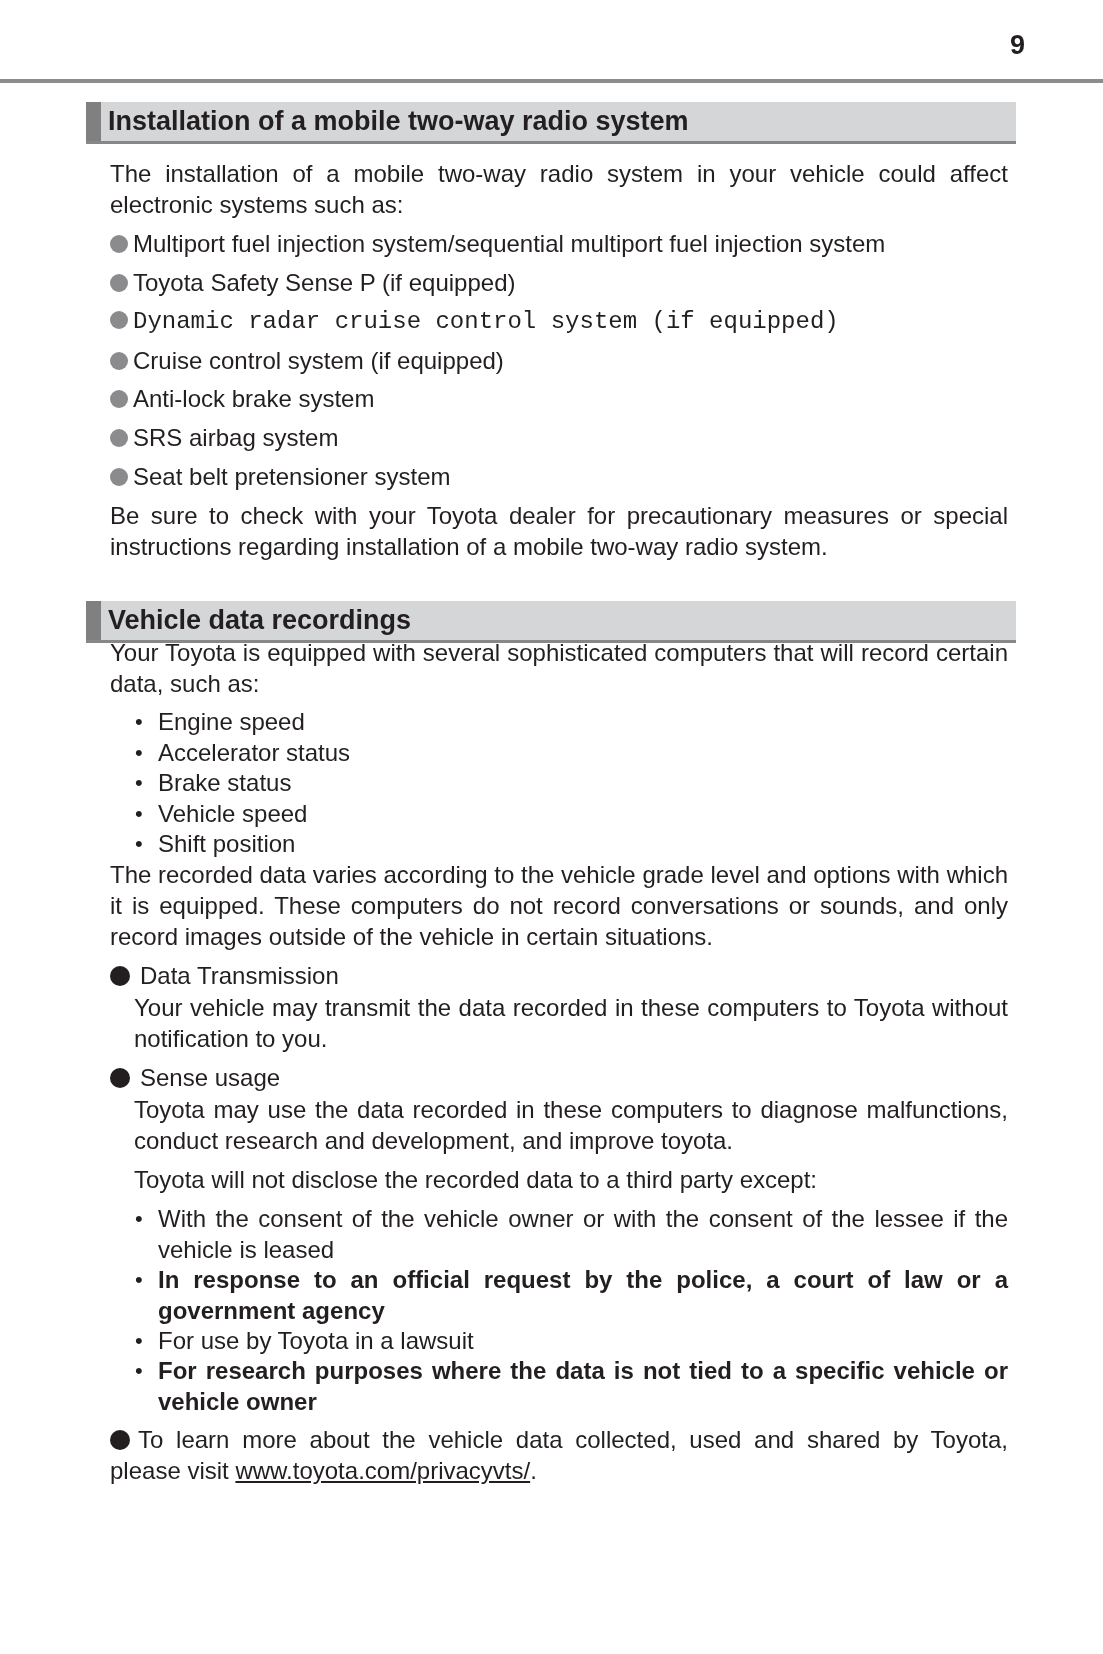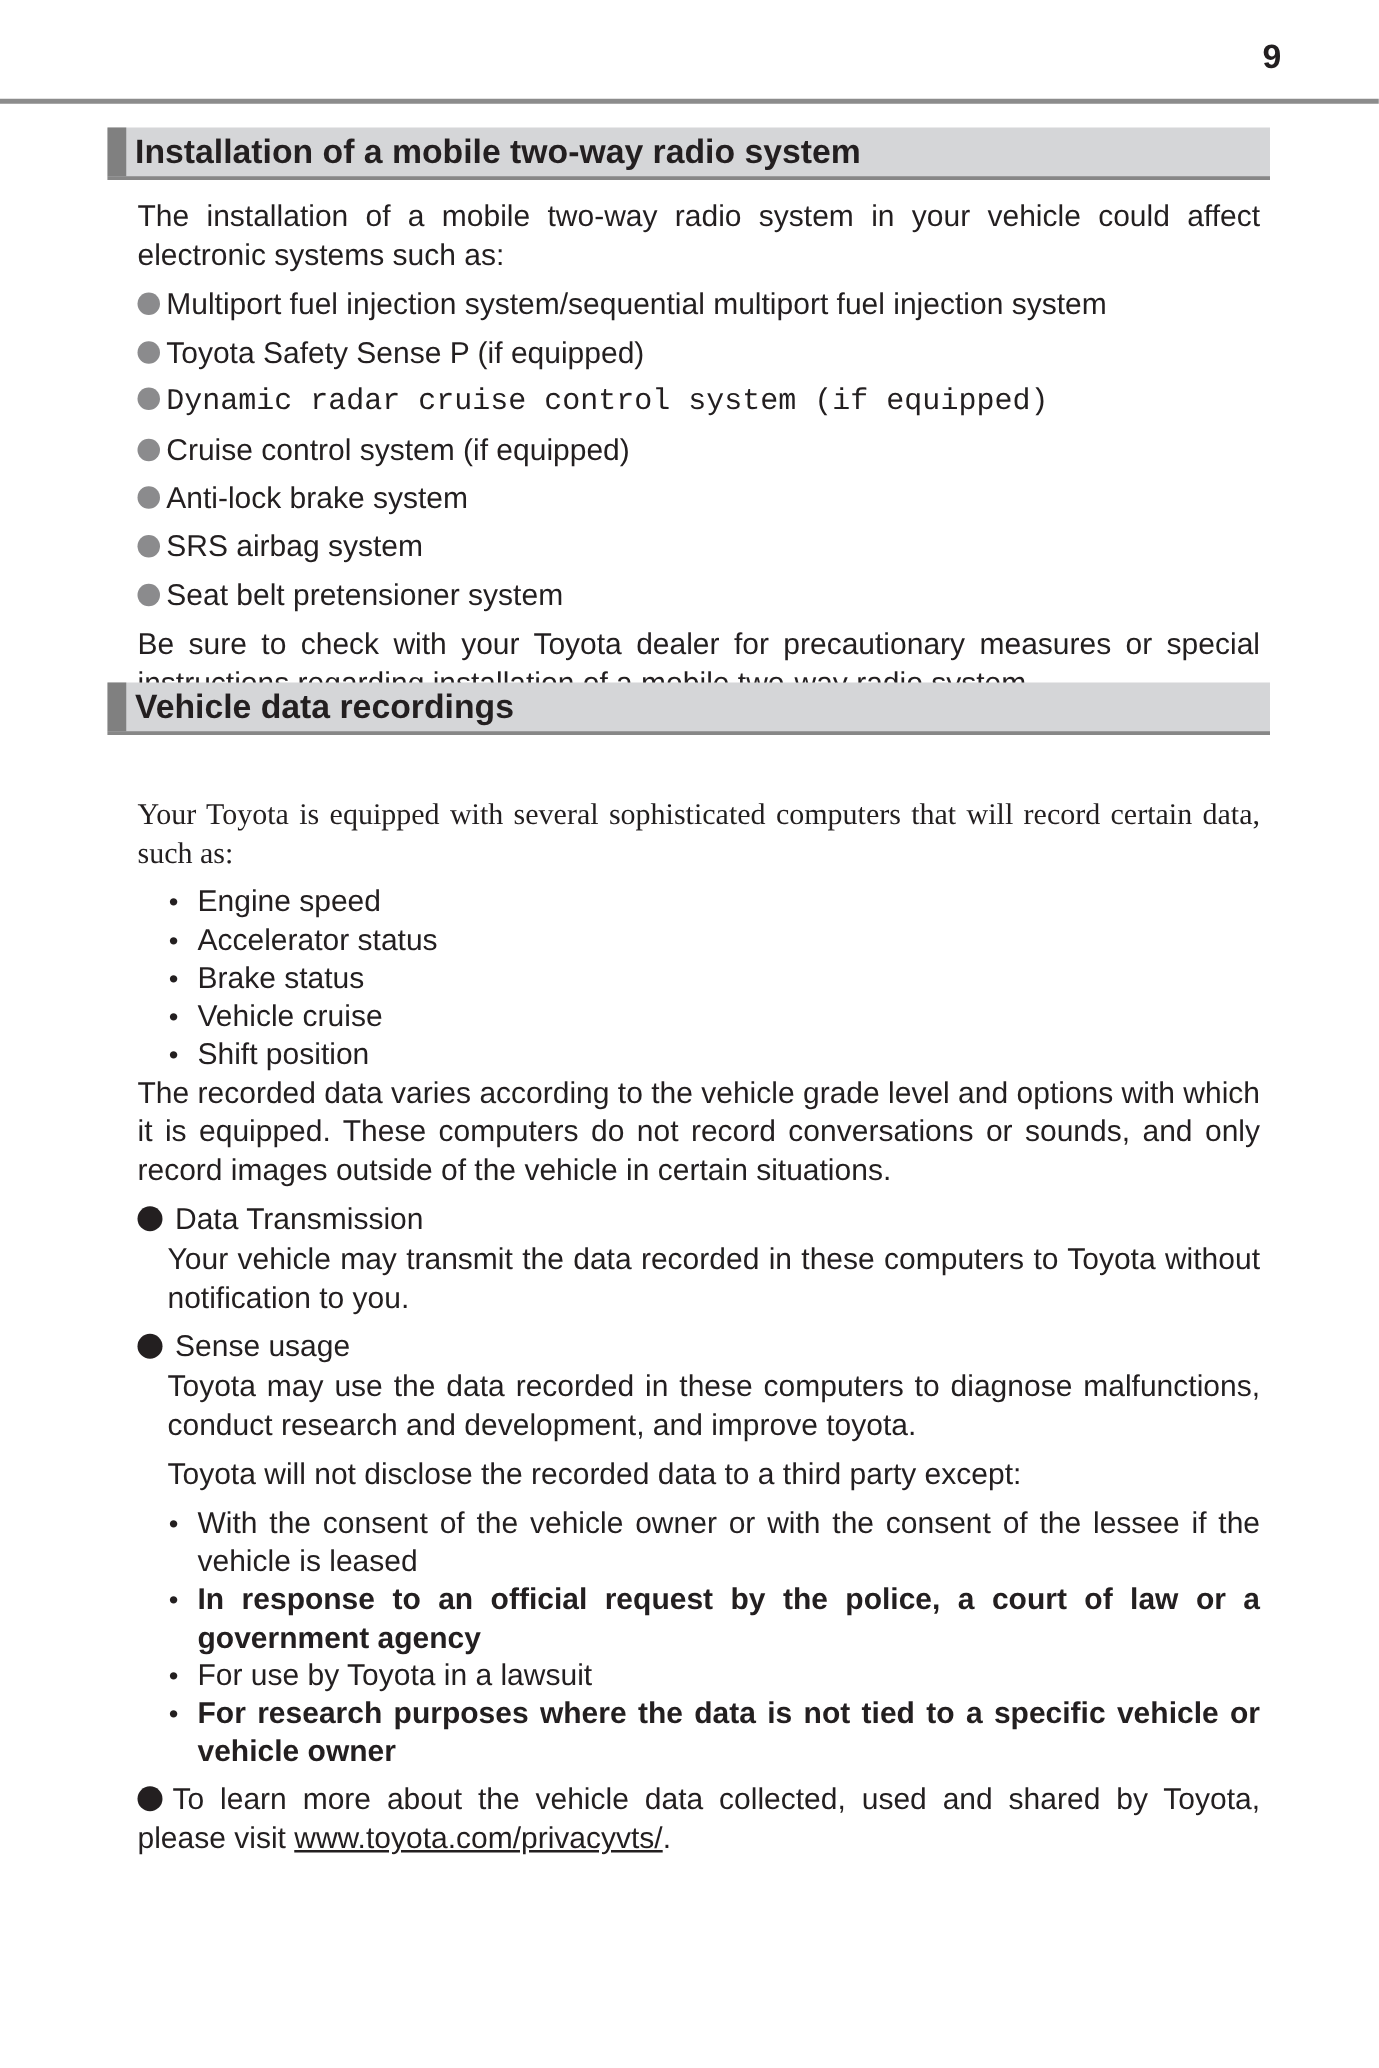--- a/index.html
+++ b/index.html
@@ -38,41 +38,41 @@
 <div class="gbullet" style="top:228px;"><span class="gdot"></span><span>Multiport fuel injection system/sequential multiport fuel injection system</span></div>
 <div class="gbullet" style="top:267px;"><span class="gdot"></span><span>Toyota Safety Sense P (if equipped)</span></div>
 <div class="gbullet" style="top:306px;font-family:Liberation Mono, monospace;"><span class="gdot"></span><span>Dynamic radar cruise control system (if equipped)</span></div>
 <div class="gbullet" style="top:345px;"><span class="gdot"></span><span>Cruise control system (if equipped)</span></div>
 <div class="gbullet" style="top:383px;"><span class="gdot"></span><span>Anti-lock brake system</span></div>
 <div class="gbullet" style="top:422px;"><span class="gdot"></span><span>SRS airbag system</span></div>
 <div class="gbullet" style="top:461px;"><span class="gdot"></span><span>Seat belt pretensioner system</span></div>
 
 <div class="block justify" style="top:500px;">Be sure to check with your Toyota dealer for precautionary measures or special instructions regarding installation of a mobile two-way radio system.</div>
 
-<div class="section-header" style="top:546px;">
+<div class="section-header" style="top:601px;">
   <div class="bar"></div>
   <div class="title">Vehicle data recordings</div>
 </div>
-<div class="block justify" style="top:637px;font-family:Liberation Serif, serif;">Your Toyota is equipped with several sophisticated computers that will record certain data, such as:</div>
+<div class="block justify" style="top:637px;">Your Toyota is equipped with several sophisticated computers that will record certain data, such as:</div>
 
 <div class="smallbullet" style="top:706px;left:0;">
     <span class="sb-dot">•</span>
     <span class="sb-text">Engine speed</span>
   </div>
 <div class="smallbullet" style="top:737px;left:0;">
     <span class="sb-dot">•</span>
     <span class="sb-text">Accelerator status</span>
   </div>
 <div class="smallbullet" style="top:767px;left:0;">
     <span class="sb-dot">•</span>
     <span class="sb-text">Brake status</span>
   </div>
 <div class="smallbullet" style="top:798px;left:0;">
     <span class="sb-dot">•</span>
-    <span class="sb-text">Vehicle cruise</span>
+    <span class="sb-text">Vehicle speed</span>
   </div>
 <div class="smallbullet" style="top:828px;left:0;">
     <span class="sb-dot">•</span>
     <span class="sb-text">Shift position</span>
   </div>
 
 <div class="block justify" style="top:859px;">The recorded data varies according to the vehicle grade level and options with which it is equipped. These computers do not record conversations or sounds, and only record images outside of the vehicle in certain situations.</div>
 
 <div class="gbullet" style="top:960px;"><span class="bdot"></span><span>Data Transmission</span></div>
 <div class="block justify" style="top:992px;left:134px;width:874px;">Your vehicle may transmit the data recorded in these computers to Toyota without notification to you.</div>

